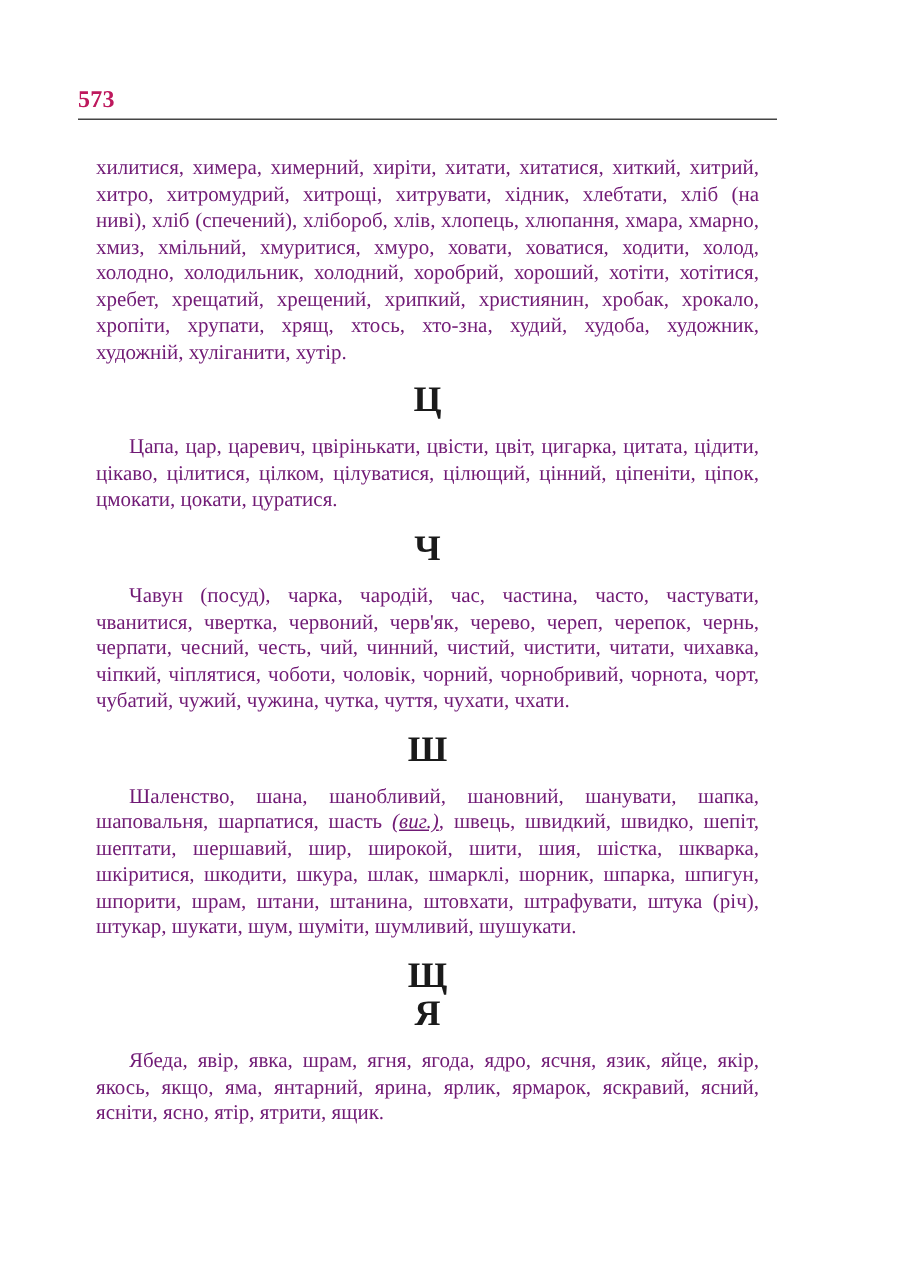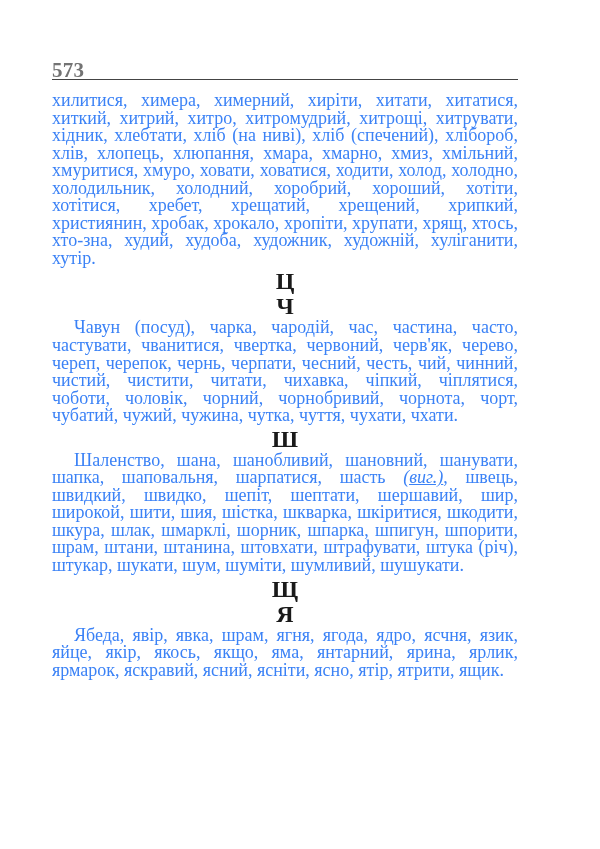--- a/index.html
+++ b/index.html
@@ -18,46 +18,46 @@
     .page {
       position: absolute;
       left: 52px;
       top: 0;
       width: 466px;
     }
     .page-number {
       position: absolute;
       left: 0;
       top: 58px;
-      font-size: 21px;
+      font-size: 16px;
       font-weight: bold;
-      color: #737373;
+      color: #be185d;
       letter-spacing: 0.2px;
     }
     .header-rule {
       position: absolute;
       left: 0;
       top: 79px;
       width: 466px;
       height: 0;
       border-top: 1.5px solid #444;
     }
     .content {
       position: absolute;
       left: 0;
       top: 92px;
       width: 466px;
     }
     .para {
-      font-size: 18px;
+      font-size: 14px;
       line-height: 17.55px;
       text-align: justify;
       text-align-last: left;
-      margin: 0;
-      color: #3b82f6;
+      margin: 12px;
+      color: #701a75;
     }
     .para.indent {
       text-indent: 22px;
     }
     .letter-heading {
       font-family: "Liberation Serif", "DejaVu Serif", serif;
       font-weight: bold;
       font-size: 24px;
       line-height: 22px;
       text-align: center;
@@ -74,20 +74,21 @@
 
 <div class="page">
   <div class="page-number">573</div>
   <div class="header-rule"></div>
 
   <div class="content">
 
     <p class="para">хилитися, химера, химерний, хиріти, хитати, хитатися, хиткий, хитрий, хитро, хитромудрий, хитрощі, хитрувати, хідник, хлебтати, хліб (на ниві), хліб (спечений), хлібороб, хлів, хлопець, хлюпання, хмара, хмарно, хмиз, хмільний, хмуритися, хмуро, ховати, ховатися, ходити, холод, холодно, холодильник, холодний, хоробрий, хороший, хотіти, хотітися, хребет, хрещатий, хрещений, хрипкий, християнин, хробак, хрокало, хропіти, хрупати, хрящ, хтось, хто-зна, худий, худоба, художник, художній, хуліганити, хутір.</p>
 
     <div class="letter-heading">Ц</div>
+    <p class="para indent">Цапа, цар, царевич, цвірінькати, цвісти, цвіт, цигарка, цитата, цідити, цікаво, цілитися, цілком, цілуватися, цілющий, цінний, ціпеніти, ціпок, цмокати, цокати, цуратися.</p>
 
     <div class="letter-heading">Ч</div>
     <p class="para indent">Чавун (посуд), чарка, чародій, час, частина, часто, частувати, чванитися, чвертка, червоний, черв'як, черево, череп, черепок, чернь, черпати, чесний, честь, чий, чинний, чистий, чистити, читати, чихавка, чіпкий, чіплятися, чоботи, чоловік, чорний, чорнобривий, чорнота, чорт, чубатий, чужий, чужина, чутка, чуття, чухати, чхати.</p>
 
     <div class="letter-heading">Ш</div>
     <p class="para indent"><span>Шаленство, шана, шанобливий, шановний, шанувати, шапка, шаповальня, шарпатися, шасть </span><span class="abbr">(виг.)</span><span>, швець, швидкий, швидко, шепіт, шептати, шершавий, шир, широкой, шити, шия, шістка, шкварка, шкіритися, шкодити, шкура, шлак, шмарклі, шорник, шпарка, шпигун, шпорити, шрам, штани, штанина, штовхати, штрафувати, штука (річ), штукар, шукати, шум, шуміти, шумливий, шушукати.</span></p>
 
     <div class="letter-heading">Щ</div>
 
     <div class="letter-heading">Я</div>

